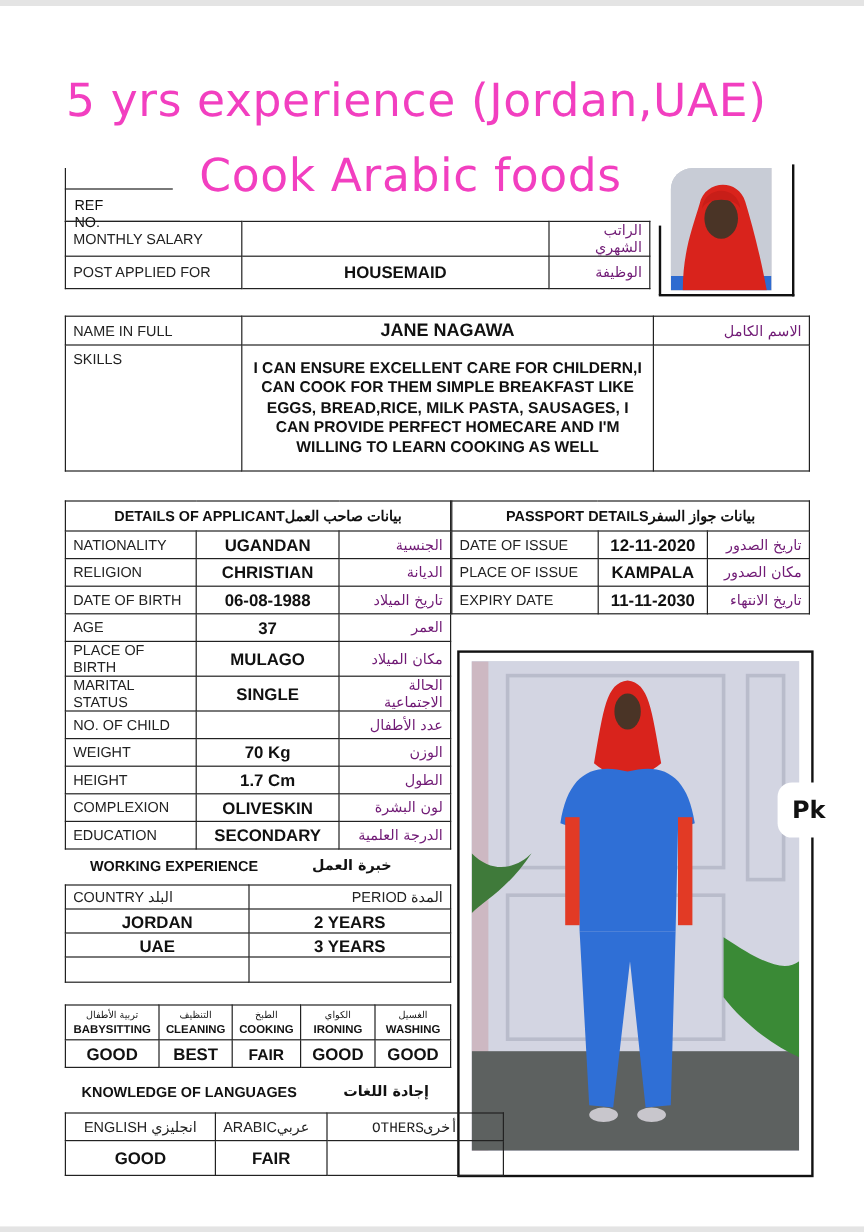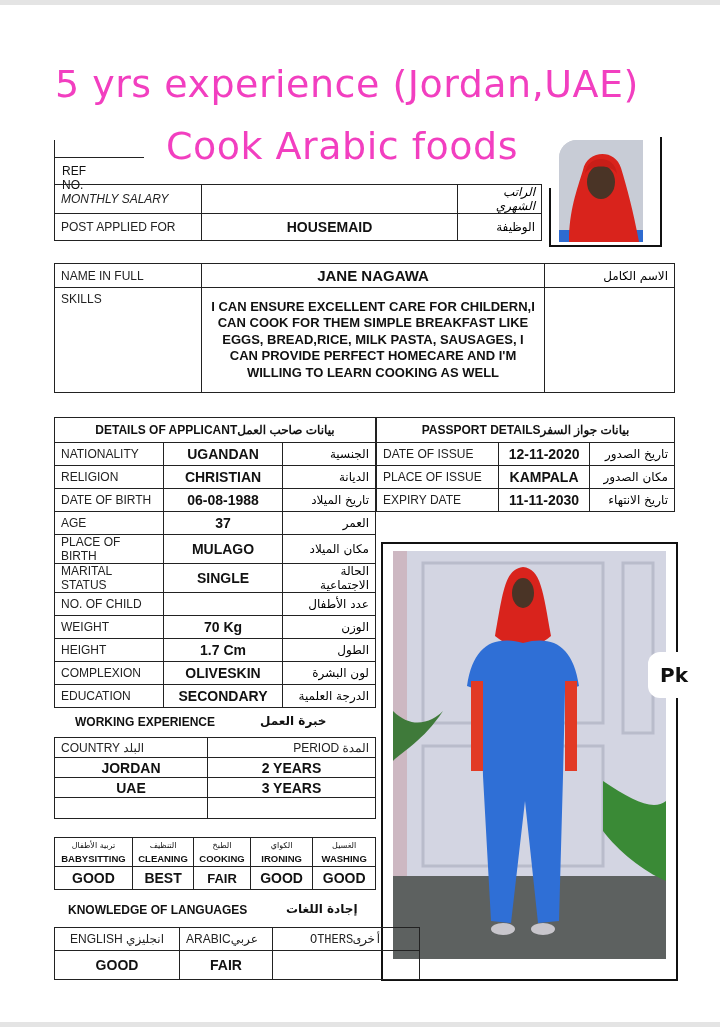--- a/index.html
+++ b/index.html
@@ -6,21 +6,21 @@
   body { width:720px; height:1027px; background:#ffffff; position:relative; overflow:hidden; font-family:"Liberation Sans", sans-serif; color:#111; }
   .topbar { position:absolute; left:0; top:0; width:720px; height:5px; background:#e4e4e4; }
   .botbar { position:absolute; left:0; top:1022px; width:720px; height:5px; background:#e4e4e4; }
   .headline { position:absolute; color:#f23fc0; font-family:"DejaVu Sans", sans-serif; font-weight:normal; white-space:nowrap; letter-spacing:0.5px; }
   .h1 { left:55px; top:62px; font-size:38px; }
   .h2 { left:166px; top:124px; font-size:38px; }
   table { border-collapse:collapse; position:absolute; }
   td { border:1px solid #222; padding:0 6px; font-size:12px; height:22px; }
   .lbl { font-family:"Liberation Sans", sans-serif; font-size:12px; color:#222; }
   .val { font-weight:bold; text-align:center; font-size:14px; }
-  .ar { direction:rtl; text-align:right; font-size:12px; font-family:"DejaVu Sans", sans-serif; color:#000000; }
+  .ar { direction:rtl; text-align:right; font-size:12px; font-family:"DejaVu Sans", sans-serif; color:#701a75; }
   .hdr { font-weight:bold; text-align:center; font-size:12px; height:24px; }
   .sect { position:absolute; font-weight:bold; font-size:12px; white-space:nowrap; }
   .arsect { position:absolute; font-weight:bold; font-size:12px; direction:rtl; font-family:"DejaVu Sans", sans-serif; }
   .ref { position:absolute; left:54px; top:140px; }
   .ref .line1 { position:absolute; left:0; top:17px; width:90px; border-top:1px solid #222; }
   .ref .vline { position:absolute; left:0; top:0; height:44px; border-left:1px solid #222; }
   .ref .lbltxt { position:absolute; left:8px; top:24px; font-size:12px; }
   .ref .line2 { position:absolute; left:0; top:44px; width:96px; border-top:1px solid #222; }
   .thumb { position:absolute; left:559px; top:140px; width:84px; height:102px; background:#c9ccd4; border-radius:18px 0 0 0; overflow:hidden; }
   .thumb-frame-r { position:absolute; left:660px; top:137px; height:110px; border-left:2px solid #111; }
@@ -43,21 +43,21 @@
 
 <div class="ref">
   <div class="vline"></div>
   <div class="line1"></div>
   <div class="lbltxt">REF NO.</div>
   <div class="line2"></div>
 </div>
 
 <table style="left:54px; top:184px; width:488px;">
   <tbody>
-      <tr style="height:26px;font-style:italic;">
+      <tr style="height:26px;">
     <td class="lbl" style="width:134px;">MONTHLY SALARY</td>
     <td class="val" style="width:243px;"></td>
     <td class="ar">الراتب الشهري</td>
   </tr>
   <tr style="height:27px;">
     <td class="lbl">POST APPLIED FOR</td>
     <td class="val">HOUSEMAID</td>
     <td class="ar">الوظيفة</td>
   </tr>
 </tbody>

